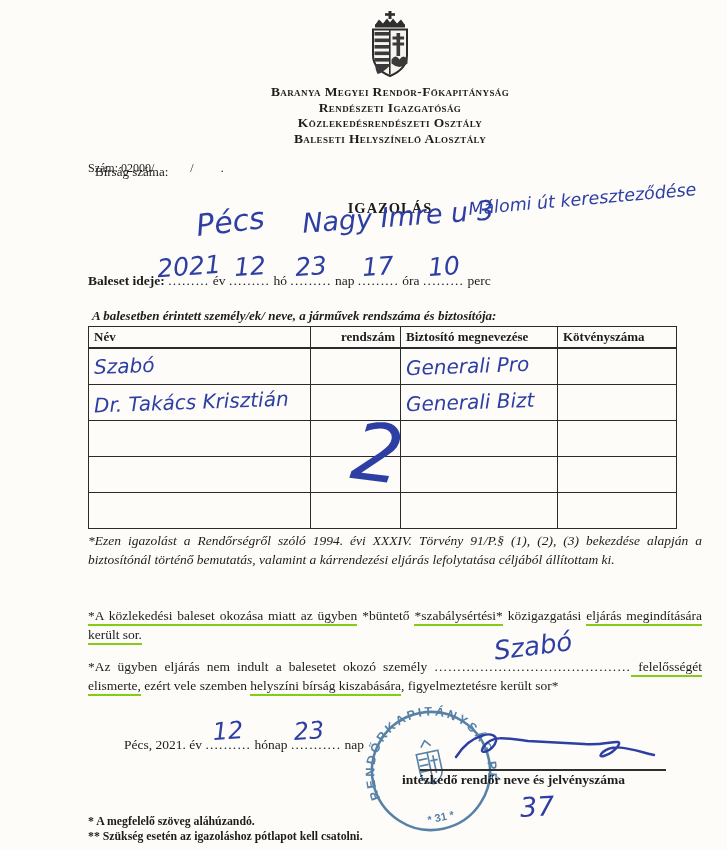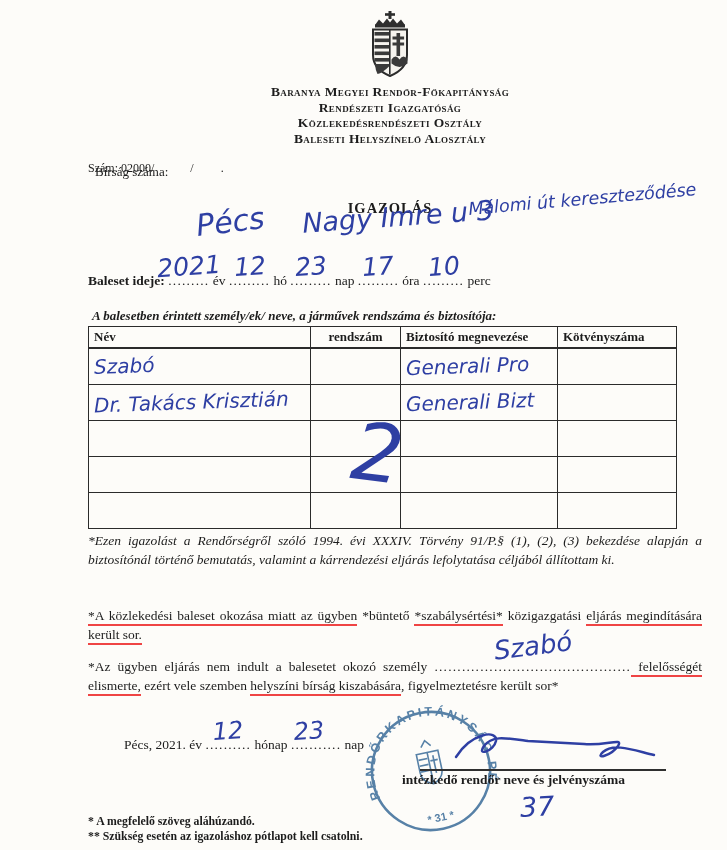--- a/index.html
+++ b/index.html
@@ -32,21 +32,21 @@
   .ptable td,.ptable th{border:1.6px solid #2b2b2b;padding:0 5px;text-align:left;vertical-align:middle;overflow:hidden;}
   .ptable th{font-size:13px;height:20px;border-bottom:2.4px solid #2b2b2b;}
   .ptable td{height:35px;}
   .cell-hw{font-size:20px;white-space:nowrap;display:inline-block;transform:rotate(-2deg);}
   .hw-mark2{left:352px;top:414px;font-size:80px;transform:rotate(7deg);}
   
   .para{left:88px;top:0;width:614px;font-size:13.5px;line-height:19px;text-align:justify;}
   .p1{top:531px;font-style:italic;}
   .p2{top:606px;}
   .p3{top:657px;}
-  .pen-u{border-bottom:2px solid #ef4444;padding-bottom:1px;}
+  .pen-u{border-bottom:2px solid #84cc16;padding-bottom:1px;}
   .p3 .fill .hw{top:-24px;font-size:26px;transform:translateX(-50%) rotate(-7deg);}
   
   .datum{left:88px;top:737px;margin-left:36px;}
   .datum .fill .hw{font-size:24px;top:-18px;}
   
   .stamp{left:360px;top:700px;width:142px;height:142px;transform:rotate(-12deg);opacity:.88;}
   .sig{left:446px;top:727px;}
   .sigline{left:420px;top:769px;width:246px;border-top:2px solid #2f2f2f;height:0;}
   .siglabel{left:402px;top:772px;width:282px;text-align:left;font-size:13.5px;font-weight:bold;}
   .hw-badge{left:520px;top:793px;font-size:27px;transform:rotate(-3deg);}
@@ -117,21 +117,21 @@
   <table class="abs ptable">
     <colgroup>
         <col style="width:222px">
         <col style="width:90px">
         <col style="width:157px">
         <col style="width:119px">
       </colgroup>
     <tbody>
         <tr>
       <th>Név</th>
-      <th style="text-align:center;">rendszám</th>
+      <th style="text-align:right;">rendszám</th>
       <th>Biztosító megnevezése</th>
       <th>Kötvényszáma</th>
     </tr>
     <tr>
       <td><span class="hw cell-hw">Szabó</span></td>
       <td></td>
       <td><span class="hw cell-hw">Generali Pro</span></td>
       <td></td>
     </tr>
     <tr>

